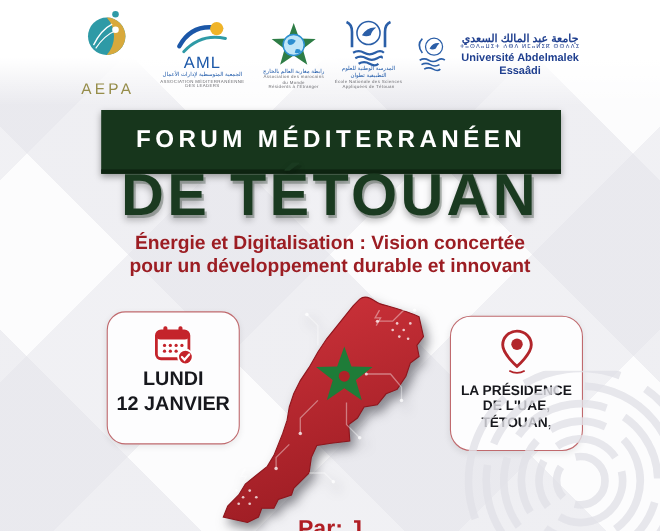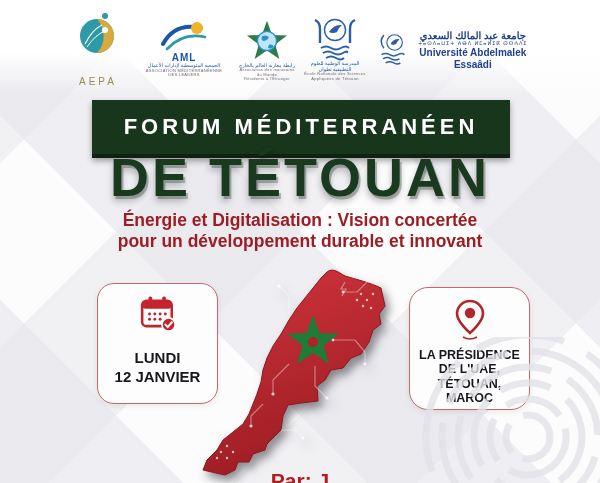--- a/index.html
+++ b/index.html
@@ -12,22 +12,22 @@
       repeating-linear-gradient(-45deg, rgba(255,255,255,.7) 0 130px, rgba(234,234,239,.45) 130px 260px),
       #f6f6f8;
   }
   .logos-bg { position:absolute; top:0; left:0; right:0; height:96px;
     background:linear-gradient(#ffffff 55%, rgba(255,255,255,0)); }
   .logos { position:absolute; top:6px; left:0; right:0; height:86px;
     display:flex; align-items:center; justify-content:center; gap:6px; }
   .logo { display:flex; flex-direction:column; align-items:center; text-align:center; line-height:1.1; }
   .jb-title { font-size:12px; font-weight:700; color:#1ea3a9; letter-spacing:1px; margin-top:1px; }
   .jb-tag { font-size:4px; color:#49a8ad; letter-spacing:.4px; }
-  .aepa-title { font-size:10px; font-weight:400; color:#968d4a; letter-spacing:3px; margin-top:20px; }
-  .aml-title { font-size:10px; font-weight:700; color:#1b57a8; letter-spacing:1px; }
+  .aepa-title { font-size:14px; font-weight:400; color:#968d4a; letter-spacing:3px; margin-top:20px; }
+  .aml-title { font-size:15px; font-weight:400; color:#1b57a8; letter-spacing:1px; }
   .tiny-ar { font-size:5px; color:#1b57a8; }
   .tiny-cap { font-size:4px; color:#6b6b70; letter-spacing:.3px; }
   .univ { flex-direction:row; align-items:flex-end; gap:5px; }
   .univ-text { display:flex; flex-direction:column; align-items:center; line-height:1.15; }
   .univ-ar { font-size:10px; font-weight:700; color:#1f3f8f; }
   .univ-tif { font-size:5px; color:#1f3f8f; letter-spacing:1px; }
   .univ-fr { font-size:10px; font-weight:700; color:#1f3f8f; }
 
   .banner { position:absolute; left:92px; top:100px; width:418px; height:58px;
     background:#17361c; border-bottom:4px solid #0e2411;
@@ -42,21 +42,21 @@
   .subtitle { position:absolute; top:210px; left:0; right:0; text-align:center;
     color:#9c1d23; font-size:17.5px; font-weight:700; line-height:1.18; }
 
   .card { position:absolute; width:121px; background:#fdfdfe;
     border:1.5px solid #c06a6e; border-radius:17px;
     display:flex; flex-direction:column; align-items:center;
     box-shadow:0 2px 6px rgba(0,0,0,.08); }
   .card-date { left:97px; top:283px; height:121px; }
   .card-venue { left:409px; top:287px; height:123px;border-radius:19px; }
   .card-text { text-align:center; font-weight:800; color:#17181d; }
-  .card-date .card-text { font-size:15px; line-height:1.25; margin-top:16px; }
+  .card-date .card-text { font-size:18px; line-height:1.25; }
   .card-venue .card-text { font-size:12.5px; line-height:1.15; margin-top:8px; }
 
   .map { position:absolute; left:193px; top:254px;
     filter:drop-shadow(4px 6px 5px rgba(25,25,35,.5)); }
 
   .footer-partial { position:absolute; top:469px; left:0; right:0; text-align:center;
     color:#b01e24; font-size:21px; font-weight:800; }
 
   .watermark { position:absolute; right:-28px; bottom:-26px; opacity:.8; }
 </style>
@@ -229,21 +229,20 @@
   <div class="card card-venue">
     <svg width="34" height="42" viewBox="0 0 34 42" style="margin-top:10px">
       <path d="M17,3 C9.5,3 4,9 4,15.5 C4,24 17,35 17,35 S30,24 30,15.5 C30,9 24.5,3 17,3 Z" fill="none" stroke="#b2252b" stroke-width="2.6"></path>
       <circle cx="17" cy="15" r="5.2" fill="#b2252b"></circle>
       <path d="M10,39 q7,4 14,0" stroke="#b2252b" stroke-width="1.6" fill="none"></path>
     </svg>
     <div class="card-text">
       <div>LA PRÉSIDENCE</div>
       <div>DE L'UAE,</div>
       <div>TÉTOUAN,</div>
-      <div>MAROC</div>
     </div>
   </div>
 
   <svg class="watermark" width="212" height="172" viewBox="0 0 212 172">
     <g fill="none" stroke="#e2e2e8" stroke-width="7">
       <circle cx="112" cy="100" r="22" stroke-dasharray="40 12 30 16"></circle>
       <circle cx="112" cy="100" r="38" stroke-dasharray="60 14 44 18" transform="rotate(30 112 100)"></circle>
       <circle cx="112" cy="100" r="54" stroke-dasharray="70 16 52 20" transform="rotate(-20 112 100)"></circle>
       <circle cx="112" cy="100" r="70" stroke-dasharray="90 18 66 22" transform="rotate(55 112 100)"></circle>
       <circle cx="112" cy="100" r="86" stroke-dasharray="110 20 80 24" transform="rotate(-40 112 100)"></circle>

